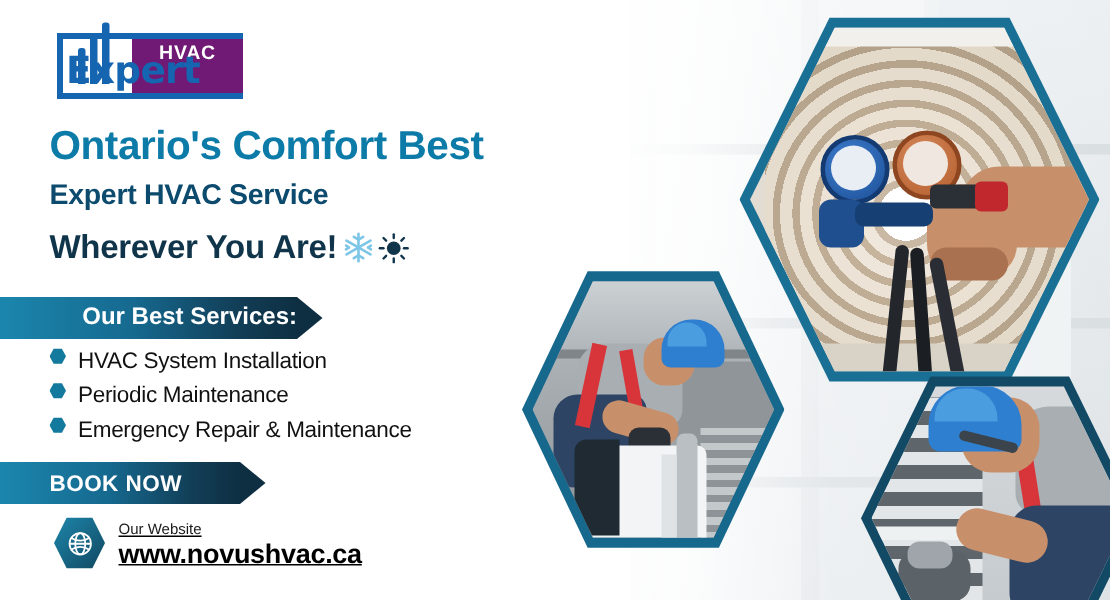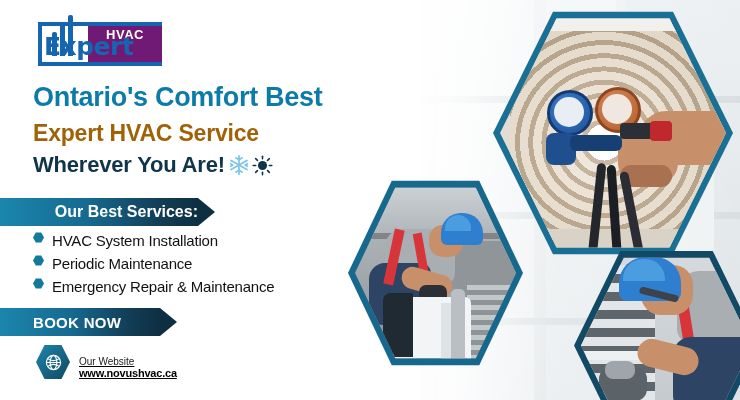--- a/index.html
+++ b/index.html
@@ -112,23 +112,23 @@
     font-size: 27px;
     font-weight: bold;
     color: #0c7ba8;
     letter-spacing: -0.3px;
     white-space: nowrap;
   }
   .headline-2 {
     position: absolute;
     left: 33px;
     top: 120px;
-    font-size: 23px;
-    font-weight: bold;
-    color: #a16207;
+    font-size: 19px;
+    font-weight: bold;
+    color: #0c4a6e;
     letter-spacing: -0.2px;
     white-space: nowrap;
   }
   .headline-3 {
     position: absolute;
     left: 33px;
     top: 152px;
     font-size: 22px;
     font-weight: bold;
     color: #10344a;
@@ -232,21 +232,21 @@
   }
   .website-text {
     margin-left: 9px;
     line-height: 1.15;
   }
   .website-label {
     font-size: 10px;
     color: #1a1a1a;
   }
   .website-url {
-    font-size: 11px;
+    font-size: 18px;
     font-weight: bold;
     color: #000000;
     letter-spacing: -0.2px;
   }
 
   
   .hexphoto {
     position: absolute;
     clip-path: polygon(25% 1.5%, 75% 1.5%, 100% 50%, 75% 98.5%, 25% 98.5%, 0% 50%);
   }

